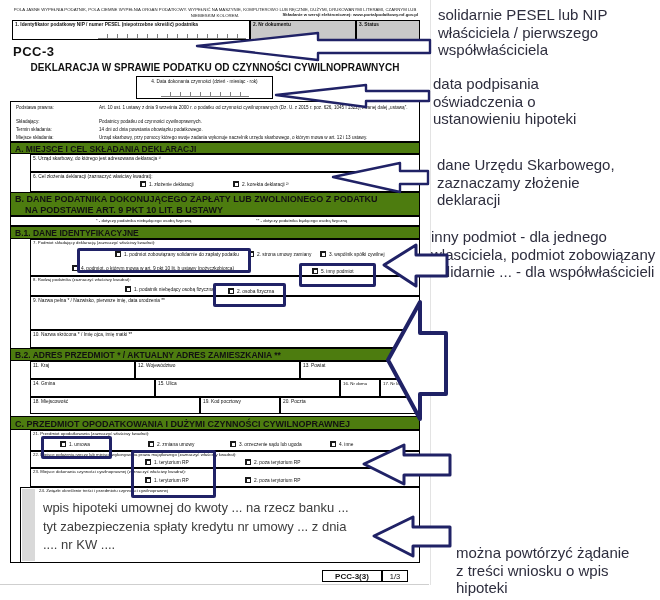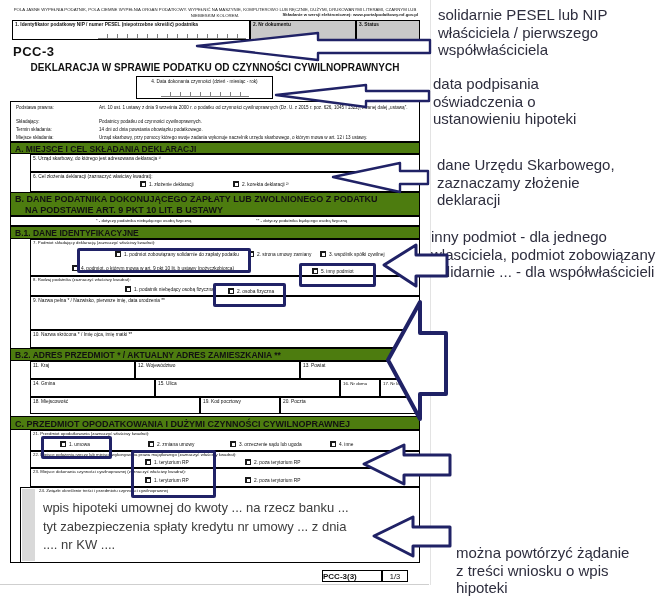--- a/index.html
+++ b/index.html
@@ -217,21 +217,21 @@
     <span class="cb"></span>
     <span>2. poza terytorium RP</span>
   </div>
 
   <div class="box" style="left:20px;top:487px;width:400px;height:76px;">
     <div class="abs" style="left:1px;top:1px;width:13px;height:72px;background:#d9d9d9;"></div>
     <div class="lbl tiny" style="left:18px;top:1px;">24. Zwięzłe określenie treści i przedmiotu czynności cywilnoprawnej</div>
     <div class="bigtext" style="left:22px;top:11px;width:320px;">wpis hipoteki umownej do kwoty ... na rzecz banku ... tyt zabezpieczenia spłaty kredytu nr umowy ... z dnia .... nr KW ....</div>
   </div>
 
-  <div class="box" style="left:322px;top:570px;width:60px;height:12px;font-size:8px;font-weight:bold;line-height:11px;">PCC-3(3)</div>
+  <div class="box" style="left:322px;top:570px;width:60px;height:12px;text-align:center;font-size:8px;font-weight:bold;line-height:11px;">PCC-3(3)</div>
   <div class="box" style="left:382px;top:570px;width:26px;height:12px;text-align:center;font-size:7.5px;line-height:11px;">1/3</div>
 
   <div class="scanline-r"></div>
   <div class="scanline-b"></div>
 
   <div class="hl" style="left:77px;top:248px;width:168px;height:19px;"></div>
   <div class="hl" style="left:299px;top:263px;width:71px;height:18px;"></div>
   <div class="hl" style="left:213px;top:283px;width:67px;height:18px;"></div>
   <div class="hl" style="left:41px;top:436px;width:65px;height:17px;"></div>
   <div class="hl" style="left:131px;top:450px;width:79px;height:42px;"></div>

